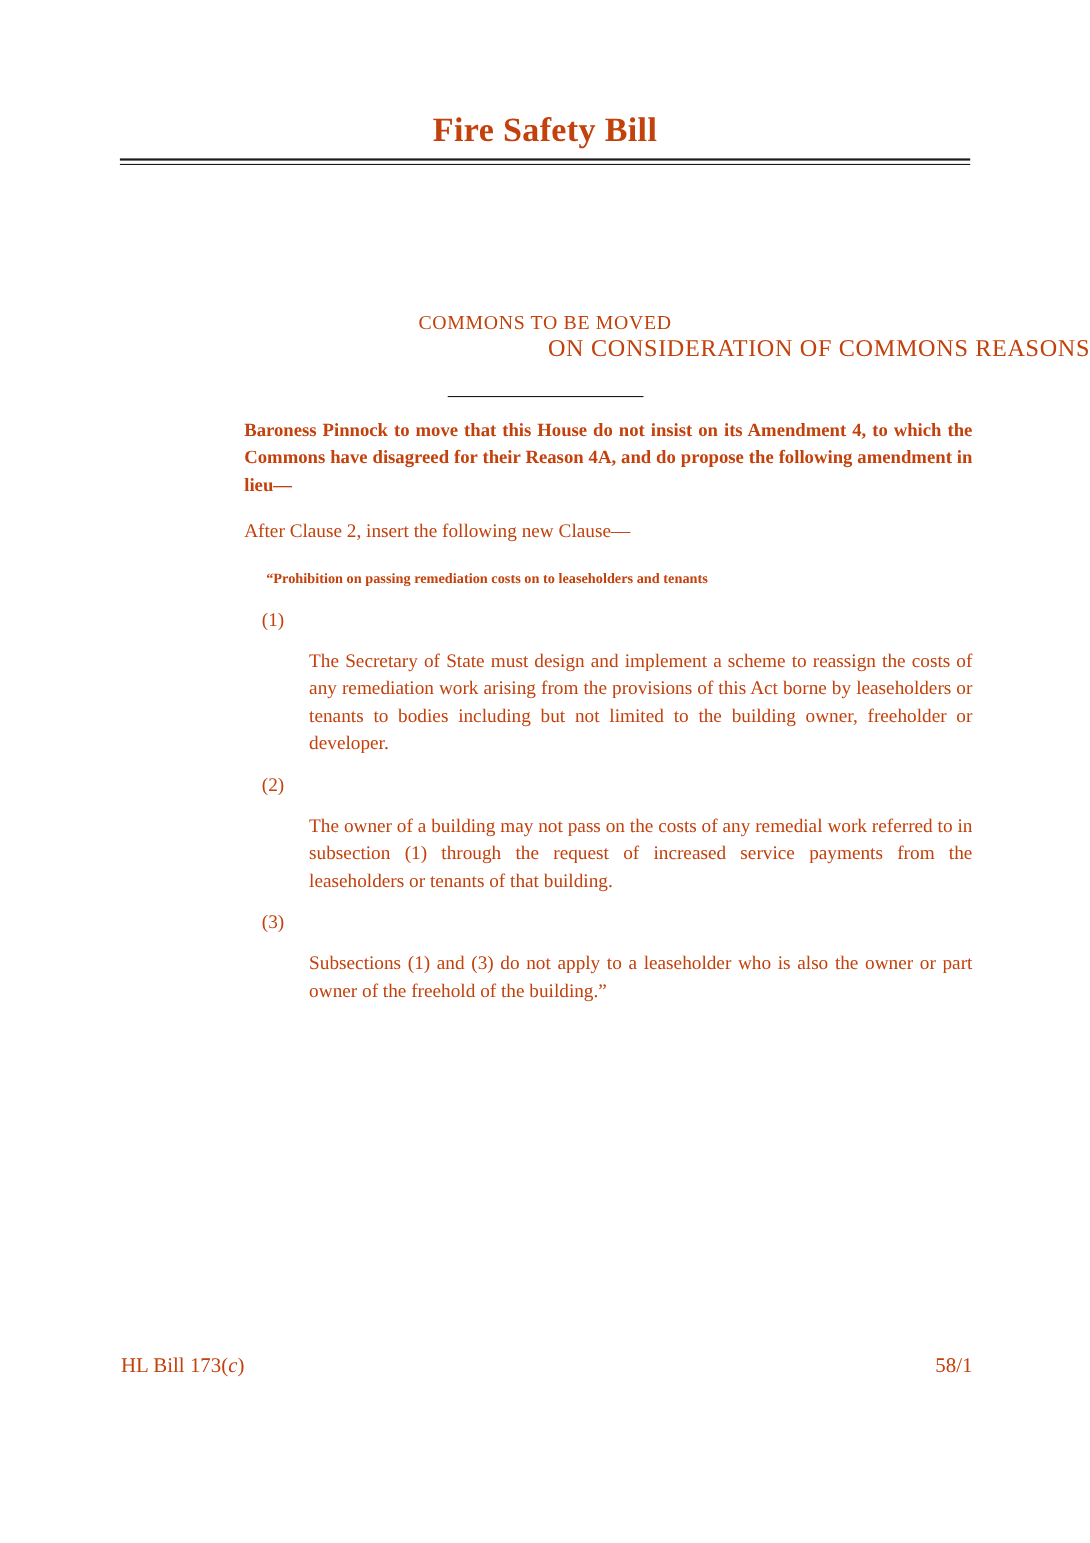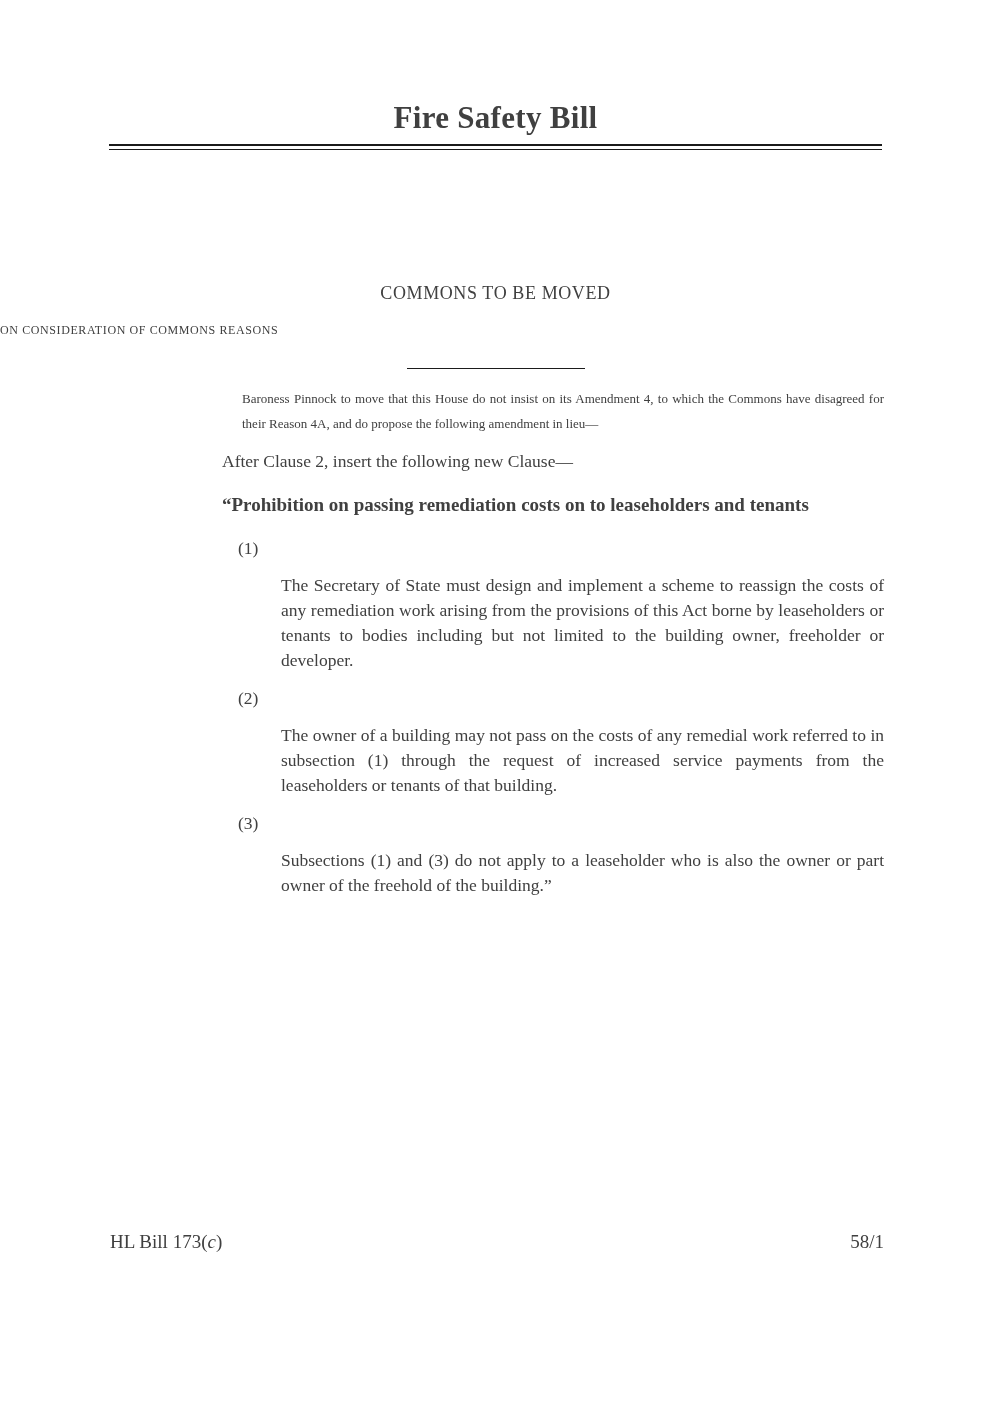--- a/index.html
+++ b/index.html
@@ -7,21 +7,21 @@
     padding: 0;
     background: #ffffff;
   }
   .page {
     position: relative;
     width: 991px;
     height: 1403px;
     margin: 0 auto;
     background: #ffffff;
     font-family: "Liberation Serif", serif;
-    color: #404040;
+    color: #c2410c;
     overflow: hidden;
   }
 
   .doc-title {
     padding-top: 100px;
     text-align: center;
     font-size: 31px;
     font-weight: bold;
     letter-spacing: 0.3px;
   }
@@ -33,23 +33,22 @@
     border-bottom: 1.2px solid #1b1b1b;
   }
 
   .motion-line-1 {
     margin-top: 133px;
     text-align: center;
     font-size: 18px;
     letter-spacing: 0.6px;
   }
   .motion-line-2 {
-    margin-top: 19px;
-    text-align: left;
-    font-size: 12px;
+    text-align: right;
+    font-size: 22px;
     letter-spacing: 0.6px;
   }
 
   .short-rule {
     width: 178px;
     margin: 30px auto 0 auto;
     border: 0;
     border-top: 1.2px solid #1b1b1b;
   }
 
@@ -67,38 +66,38 @@
     letter-spacing: 0.8px;
   }
 
   .body-block {
     margin-left: 222px;
     margin-right: 107px; 
   }
 
   .mover-paragraph {
     margin-top: 17px;
-    font-weight: normal;
-    font-size: 13px;
+    font-weight: bold;
+    font-size: 17px;
     line-height: 25px;
     text-align: justify;
-    margin-left: 20px;
   }
 
   .instruction-line {
     margin-top: 13px;
     font-size: 17.5px;
     line-height: 25px;
   }
 
   .clause-title {
     margin-top: 12px;
     font-weight: bold;
-    font-size: 19px;
+    font-size: 13px;
     line-height: 25px;
+    margin-left: 20px;
   }
 
   .subsection {
     display: flex;
     margin-top: 13px;
   }
   .subsection-num {
     flex: 0 0 59px;
     box-sizing: border-box;
     padding-left: 16px;

